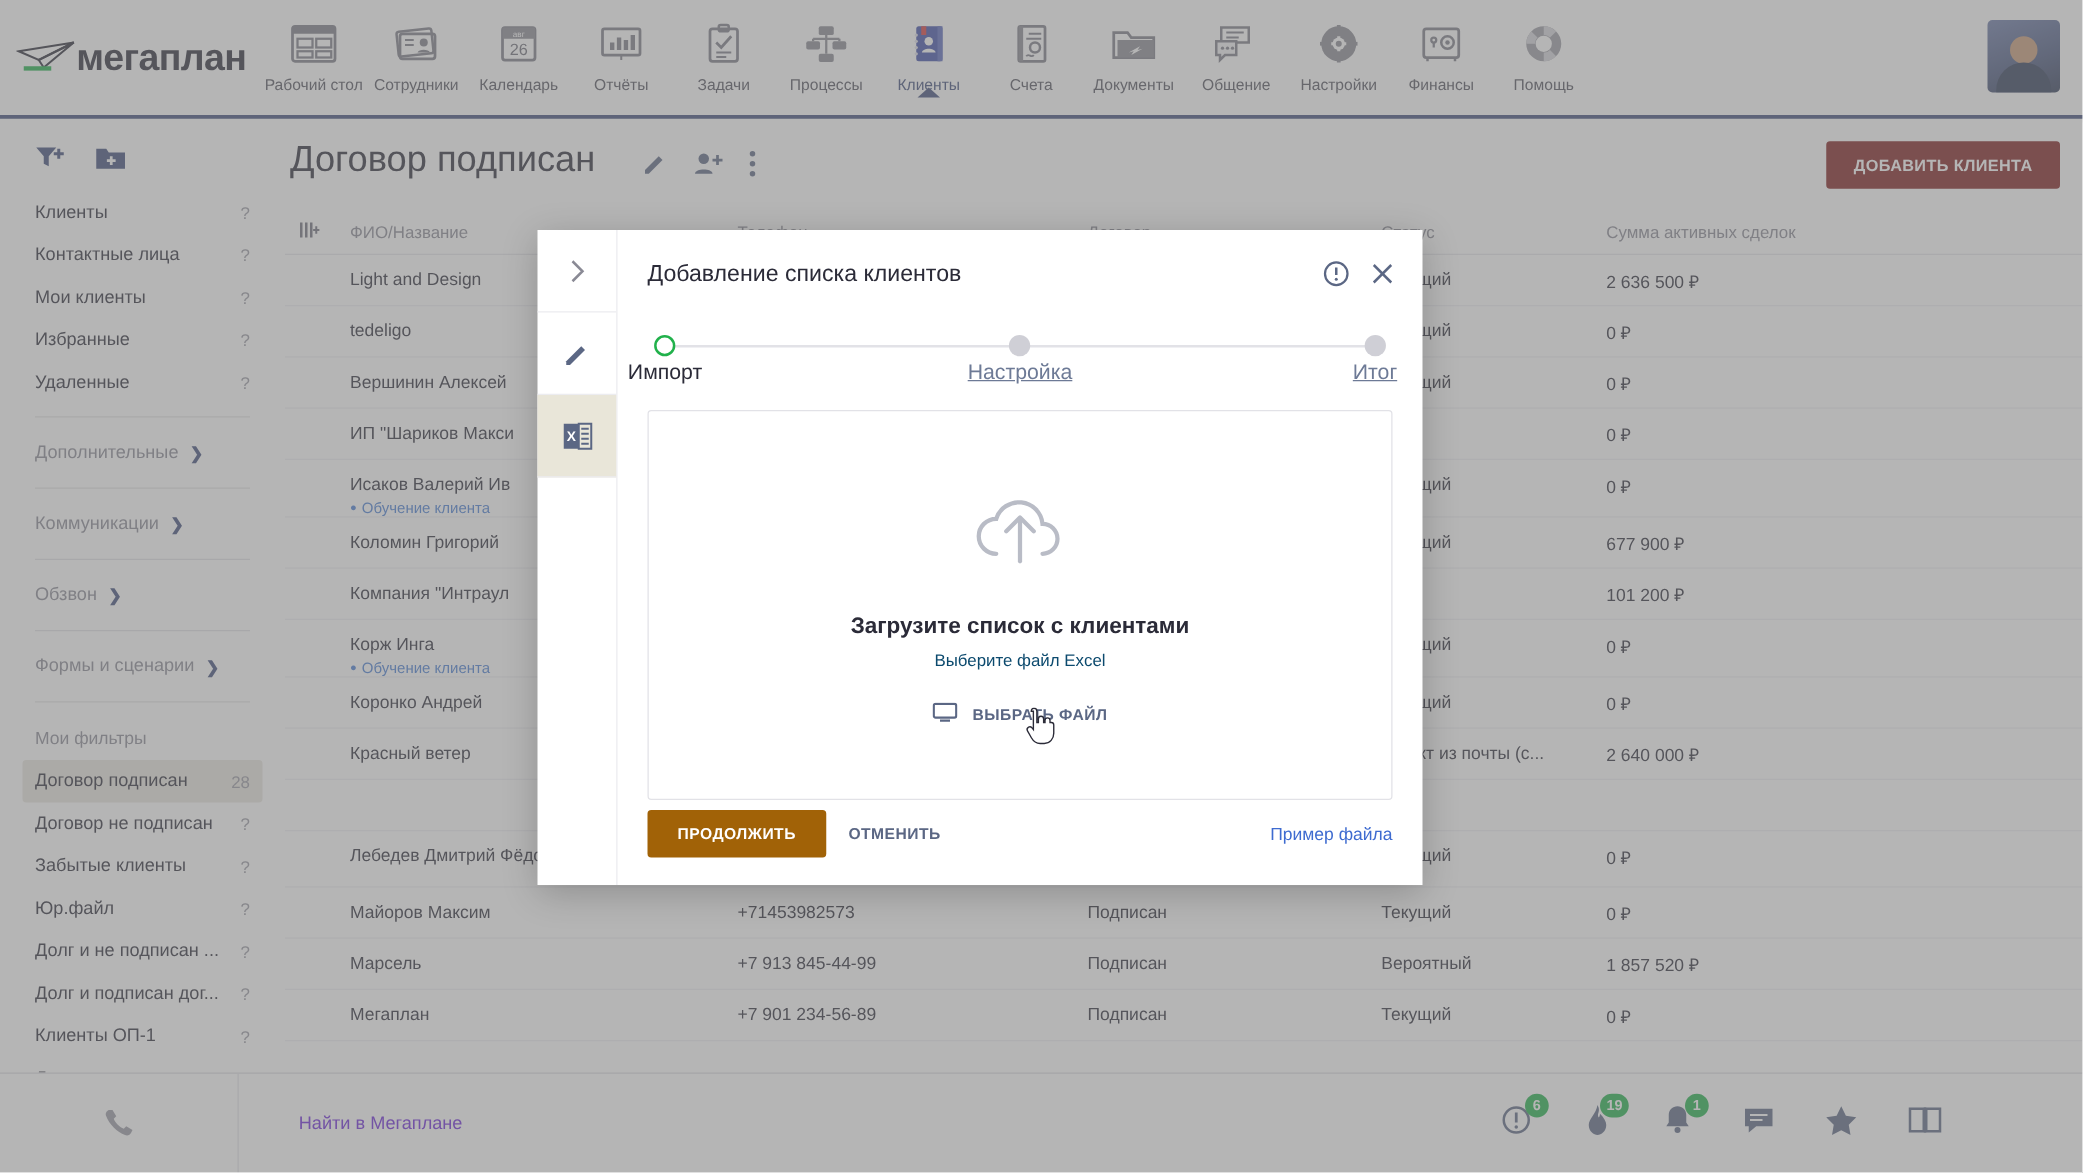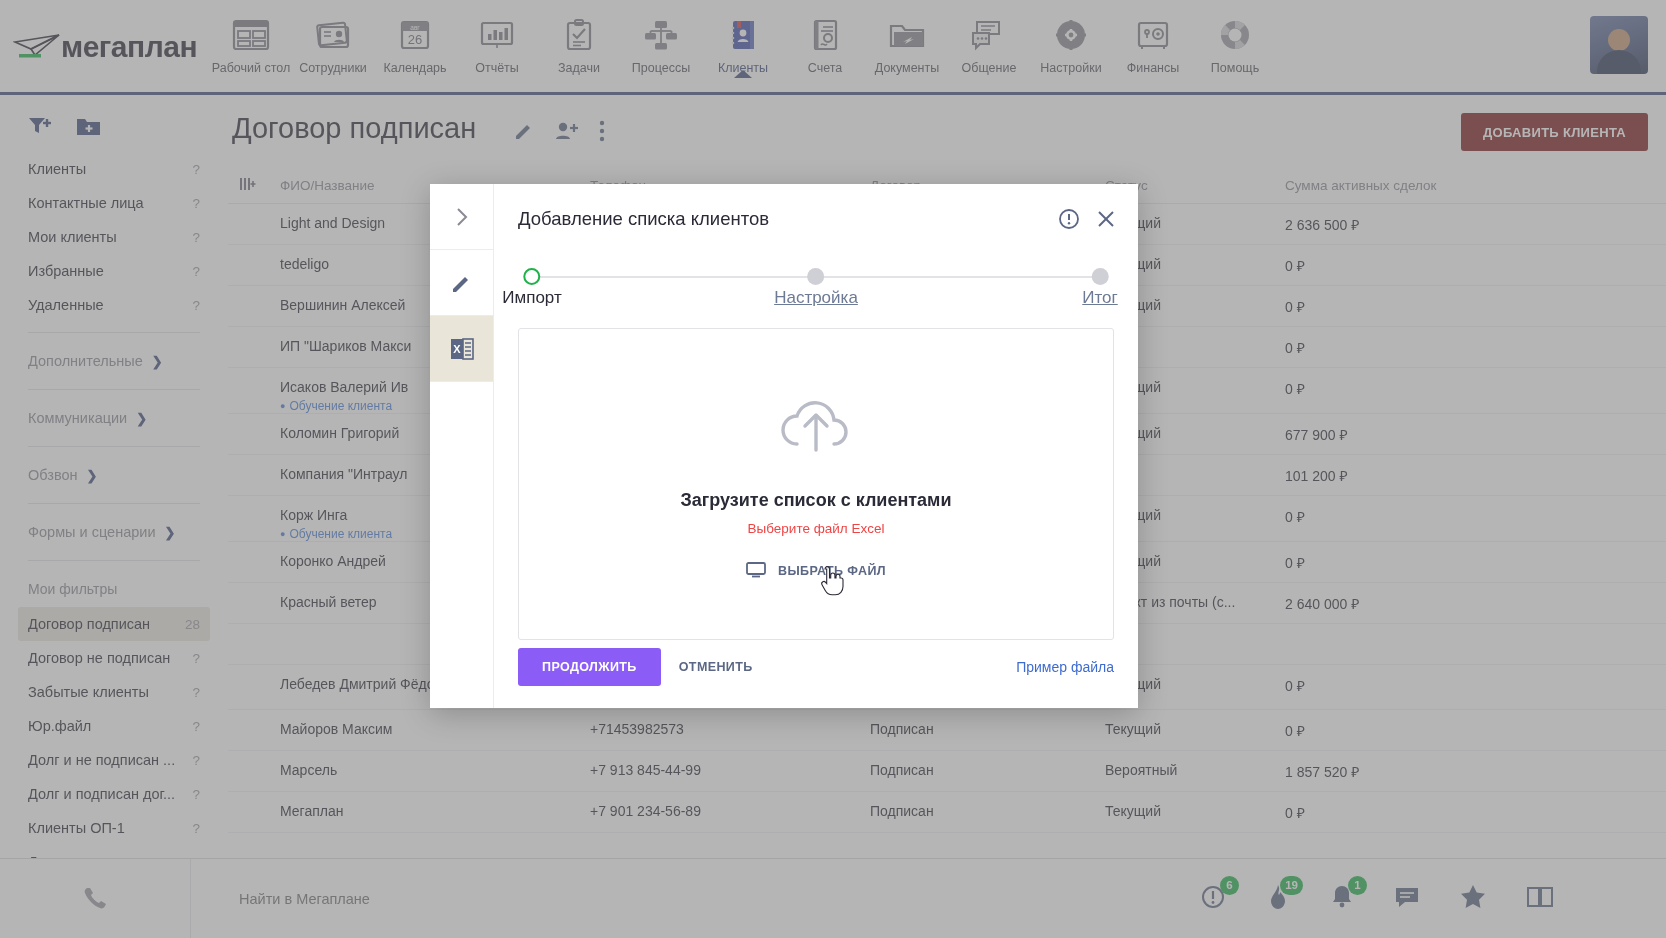--- a/index.html
+++ b/index.html
@@ -101,21 +101,21 @@
   .tag.pink { color: #c15fa5; }
 
   
   .bottombar {
     position: absolute; left: 0; bottom: 0; width: 1666px; height: 80px;
     background: #ffffff; border-top: 1px solid #dcdce1; display: flex; align-items: center;
   }
   .bb-phone { width: 190px; display:flex; align-items:center; justify-content:center;}
   .bb-search {
     flex: 0 0 990px; height: 80px; display: flex; align-items: center; padding-left: 48px;
-    font-size: 14.5px; color: #737373; border-left: 1px solid #e6e6ea;
+    font-size: 14.5px; color: #6d28d9; border-left: 1px solid #e6e6ea;
   }
   .bb-icons { display: flex; align-items: center; gap: 40px; margin-left: 20px;}
   .bb-ico { position: relative; cursor: pointer; }
   .badge {
     position: absolute; top: -8px; right: -13px; min-width: 19px; height: 19px; border-radius: 10px;
     background: #21b14b; color: #fff; font-size: 11.5px; font-weight: bold;
     display: flex; align-items: center; justify-content: center; padding: 0 5px;
   }
 
   
@@ -143,29 +143,29 @@
   .step .dot { width: 17px; height: 17px; border-radius: 50%; margin: 0 auto; background: #cfcfd6; }
   .step.current .dot { background: #fff; border: 2.5px solid #21b14b; }
   .step .slbl { margin-top: 3px; font-size: 17px; color: #2b2b38; white-space: nowrap; }
   .step.future .slbl { color: #6d7a96; text-decoration: underline; }
 
   .dropzone {
     margin-top: 8px; height: 312px; border: 1px solid #e2e2e7; border-radius: 3px;
     display: flex; flex-direction: column; align-items: center; justify-content: center;
   }
   .dz-title { font-size: 18px; color: #2b2b38; font-weight: bold; margin-top: 26px; }
-  .dz-sub { font-size: 13.5px; color: #ef4444; margin-top: 10px; }
+  .dz-sub { font-size: 13.5px; color: #0c4a6e; margin-top: 10px; }
   .dz-btn {
     margin-top: 26px; display: flex; align-items: center; gap: 12px; cursor: pointer;
     color: #5b6784; font-size: 12.5px; font-weight: bold; letter-spacing: .4px;
   }
 
   .modal-foot { position: absolute; left: 24px; right: 24px; bottom: 22px; display: flex; align-items: center; }
   .btn-primary {
-    height: 38px; padding: 0 24px; background: #8b5cf6; color: #fff; border: none; border-radius: 3px;
+    height: 38px; padding: 0 24px; background: #a16207; color: #fff; border: none; border-radius: 3px;
     font-size: 12.5px; font-weight: bold; letter-spacing: .4px; cursor: pointer;
   }
   .btn-flat {
     height: 38px; padding: 0 18px; background: transparent; border: none; color: #5b6784;
     font-size: 12.5px; font-weight: bold; letter-spacing: .4px; cursor: pointer;
   }
   .link-sample { margin-left: auto; color: #3e6bd0; font-size: 14px; cursor: pointer; }
 
   
   .cursor { position: absolute; z-index: 200; left: 818px; top: 566px; }

